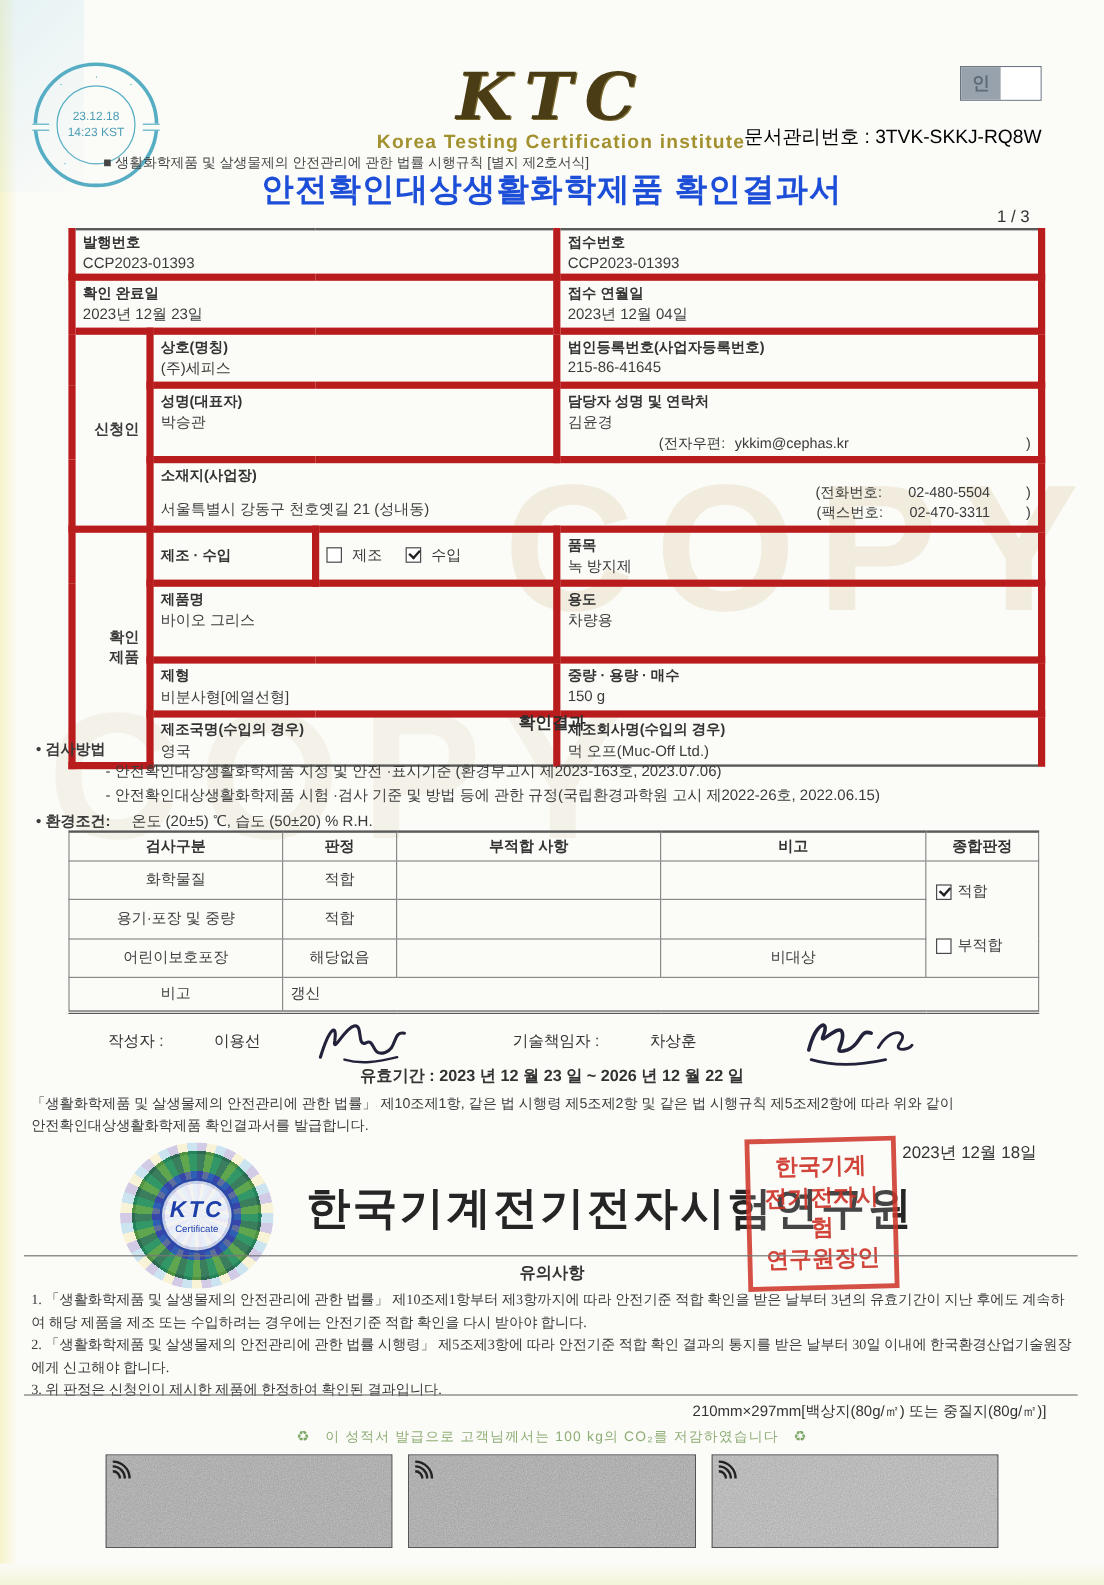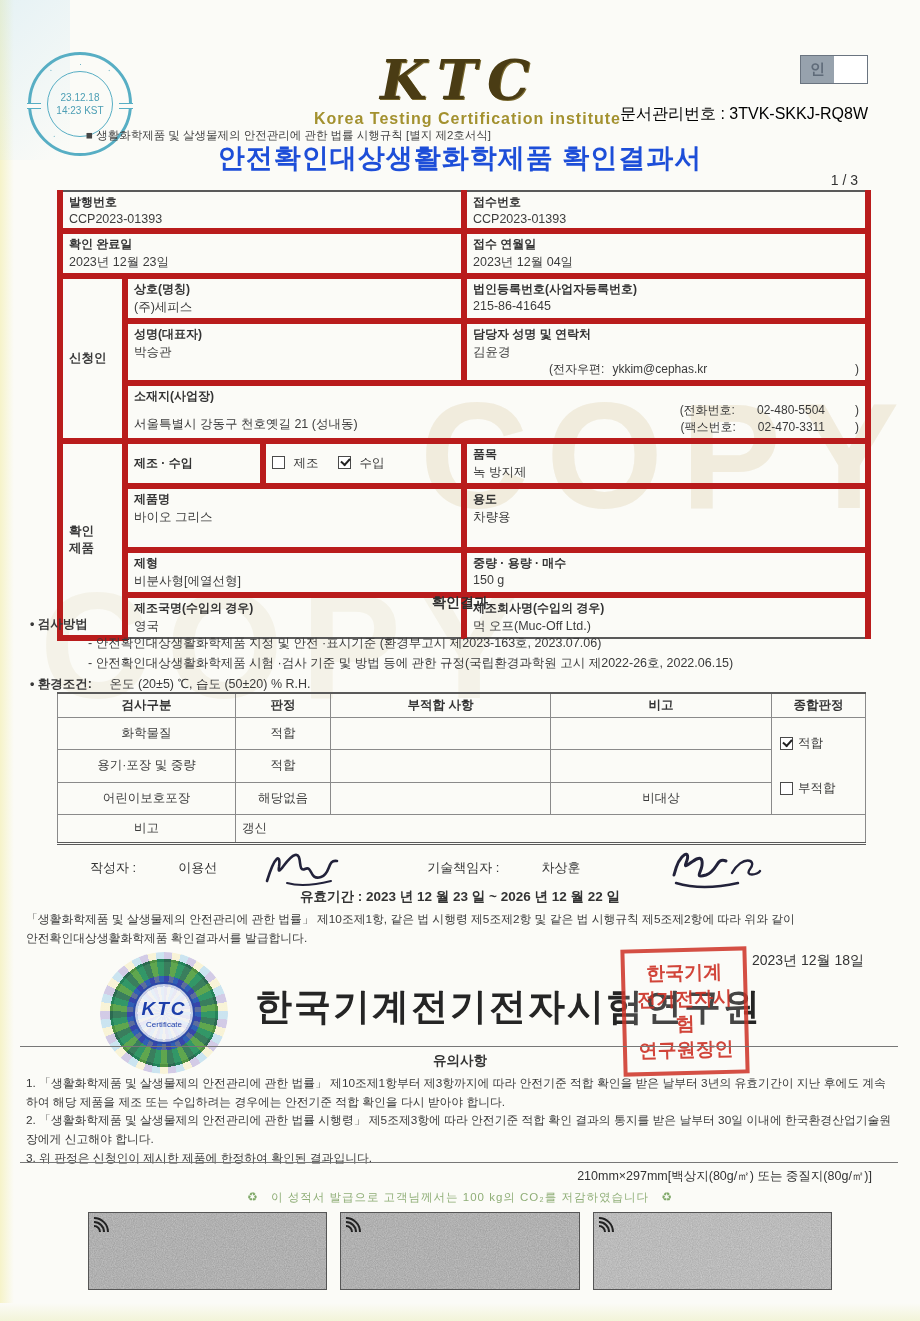--- a/index.html
+++ b/index.html
@@ -47,21 +47,21 @@
   .page-num { position:absolute; right:62px; top:172px; font-size:14px; color:#333; }
 
   
   table { border-collapse:collapse; table-layout:fixed; }
   .main-table { position:absolute; left:57px; top:190px; width:808px; font-size:12.5px; }
   .main-table td { border:6px solid #b91c1c; vertical-align:top; padding:2px 6px; }
   .lbl { font-weight:bold; font-size:12px; color:#333; }
   .val { font-size:12.5px; color:#3c3c3c; padding-top:1px; }
   .sec-top { border-top:2px solid #5a5a5a !important; }
   .sec-bot { border-bottom:2px solid #5a5a5a !important; }
-  .vlabel { text-align:left; vertical-align:middle !important; font-weight:bold; font-size:12.5px; }
+  .vlabel { text-align:right; vertical-align:middle !important; font-weight:bold; font-size:12.5px; }
   .flexline { display:flex; align-items:baseline; font-size:12px; }
   .flexline .grow { flex:1; }
   .rightinfo { text-align:right; font-size:12px; }
 
   .cb { display:inline-block; width:13px; height:13px; border:1.5px solid #4a4a4a;
         vertical-align:-2px; margin-right:5px; position:relative; background:#fff; }
   .cb.checked::after { content:""; position:absolute; left:2px; top:1px; width:7px; height:4px;
         border-left:2px solid #222; border-bottom:2px solid #222; transform:rotate(-48deg); }
 
   
@@ -109,21 +109,21 @@
      color:#252525; letter-spacing:2px; }
   .red-stamp { position:absolute; left:622px; top:948px; width:126px; padding:8px 6px;
      border:4px solid rgba(204,48,36,.85); color:rgba(204,48,36,.9); transform:rotate(-1.5deg);
      font-weight:bold; font-size:19px; text-align:center; line-height:1.35; background:rgba(255,255,255,.15); }
 
   
   .rule { position:absolute; left:20px; width:878px; border-top:1.5px solid #777; }
   .notice-title { position:absolute; left:0; right:0; top:1052px; text-align:center;
      font-weight:bold; font-size:13.5px; color:#333; }
   .notice-body { position:absolute; left:26px; top:1074px; width:868px; font-size:11.8px;
-     line-height:1.58; color:#3a3a3a; }
+     line-height:1.58; color:#3a3a3a;font-family:Liberation Serif, serif; }
   .paper-spec { position:absolute; right:48px; top:1168px; font-size:12.5px; color:#333; }
   .eco { position:absolute; left:0; right:0; top:1190px; text-align:center; font-size:11.5px;
      color:#8fae77; letter-spacing:1px; }
   .eco .ri { color:#7fa868; font-size:12px; }
 
   
   .barcodes { position:absolute; left:88px; top:1212px; width:744px; display:flex; gap:13px; }
   .barcode { position:relative; width:240px; height:78px; border:1.5px solid #555; background:#ddd; }
   .barcode svg.noise { position:absolute; inset:0; width:100%; height:100%; }
   .barcode .waves { position:absolute; left:2px; top:2px; width:24px; height:24px; }

